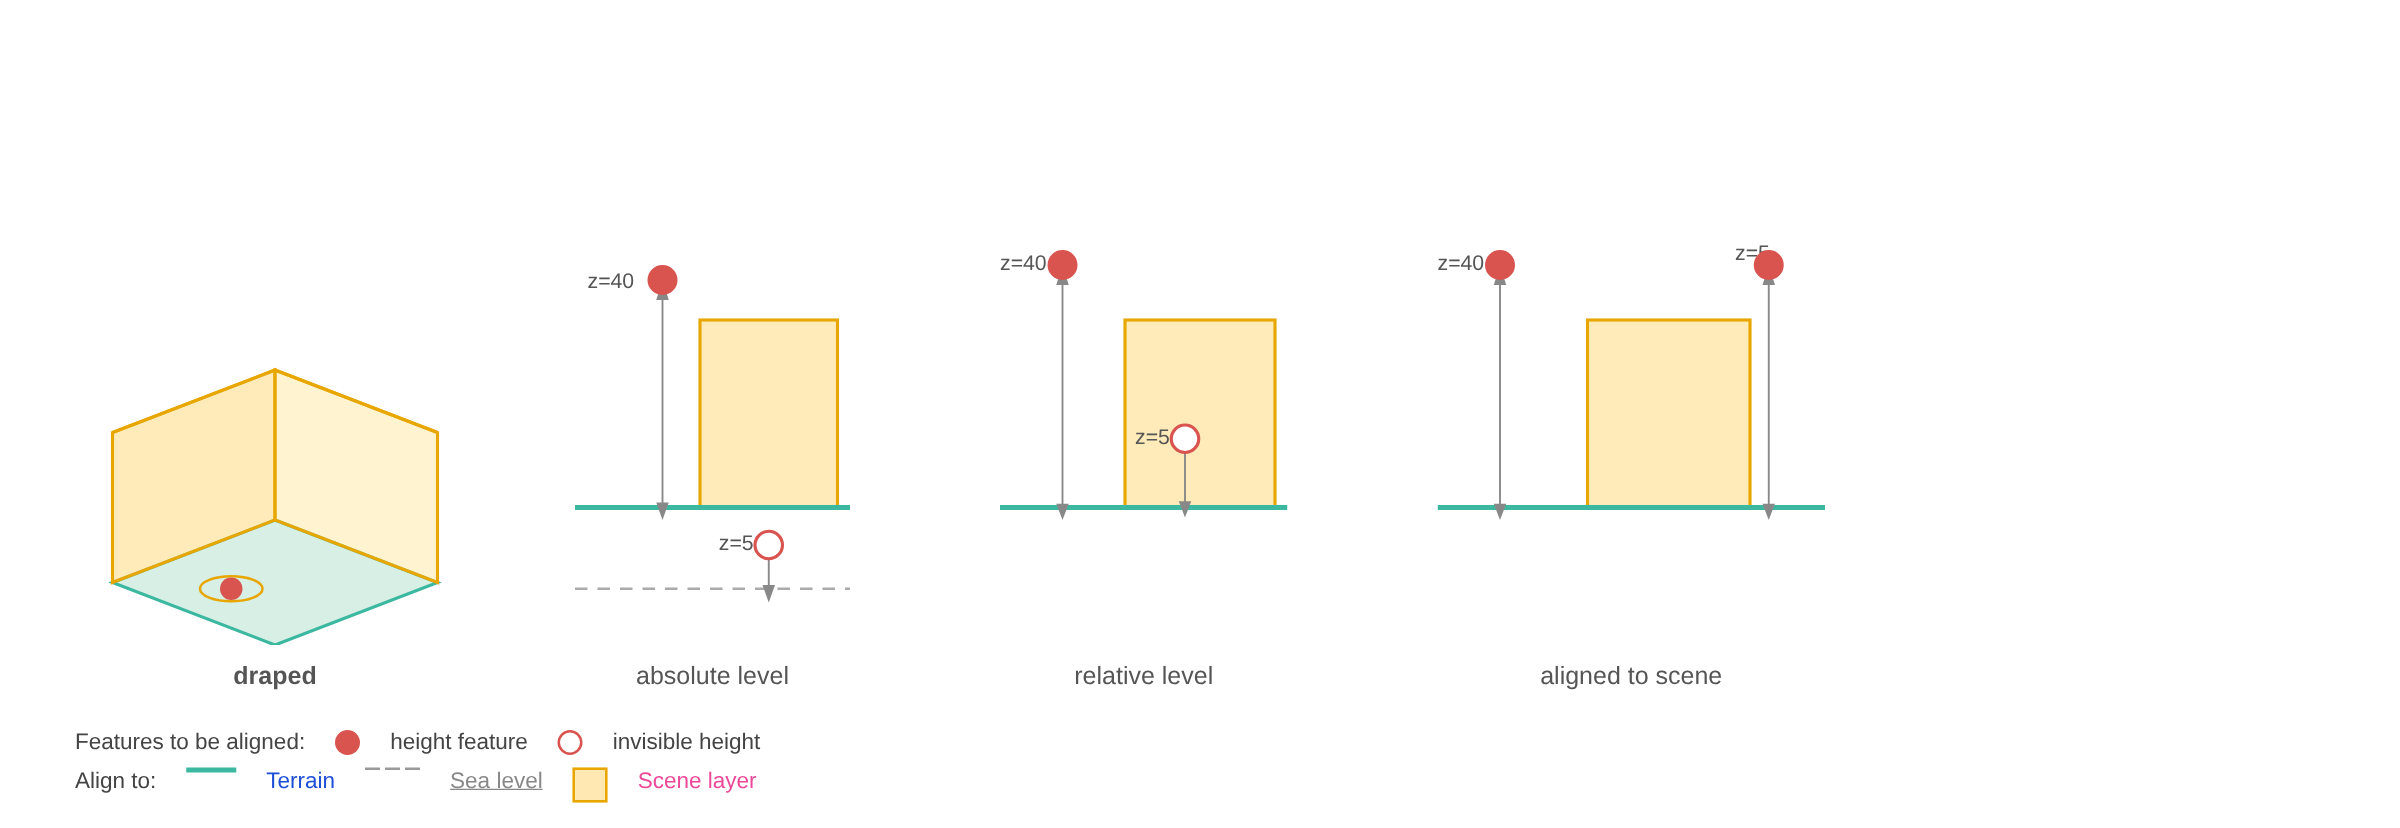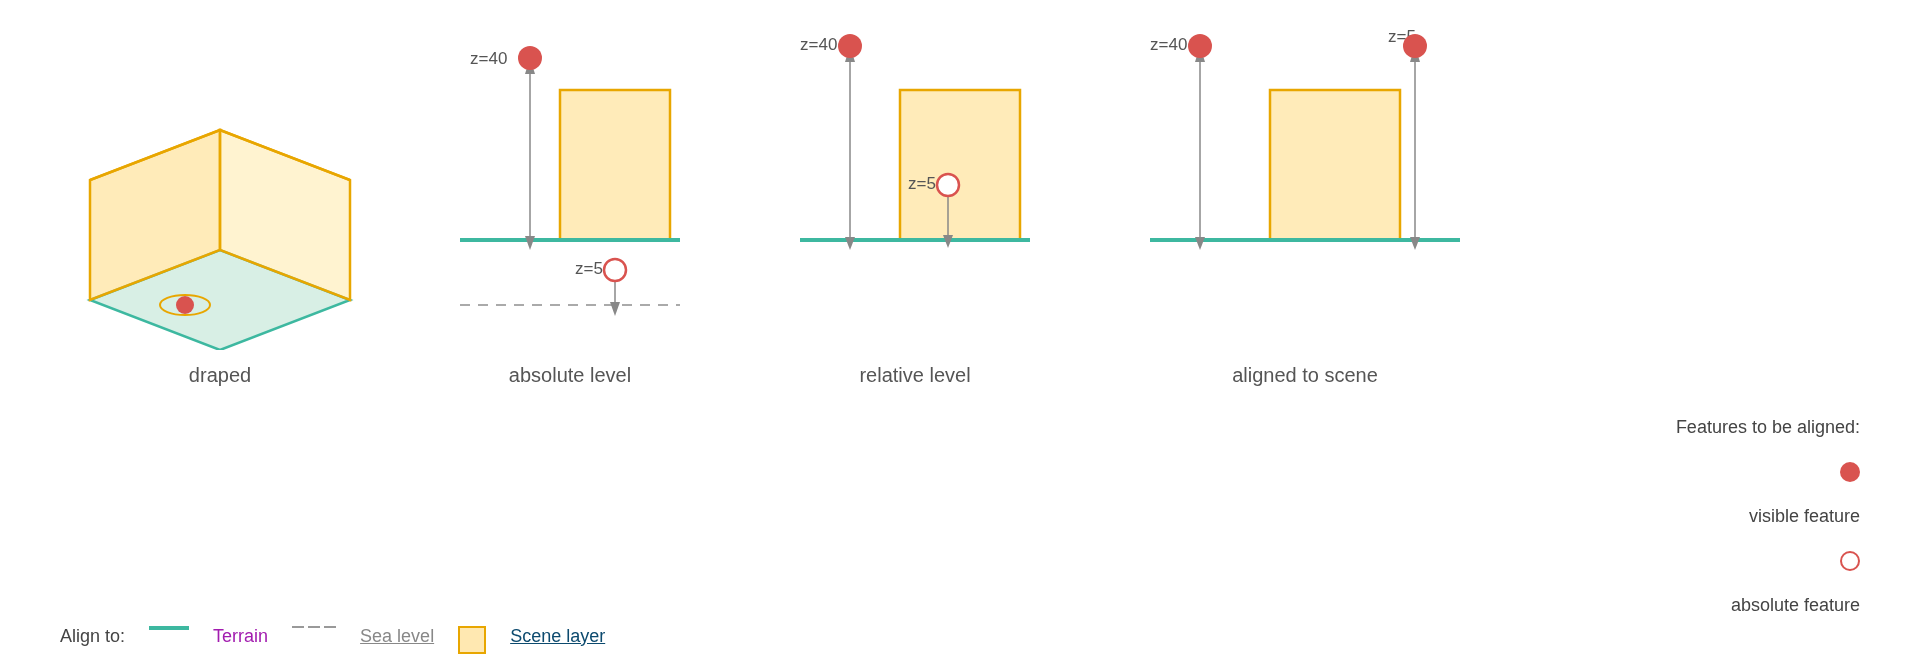--- a/index.html
+++ b/index.html
@@ -37,21 +37,20 @@
       flex-direction: column;
       gap: 10px;
     }
 
     .legend-features {
       display: flex;
       align-items: flex-end;
       gap: 24px;
       font-size: 18px;
       color: #555;
-      flex-direction: column;
     }
 
     .legend-align {
       display: flex;
       align-items: flex-start;
       gap: 24px;
       font-size: 18px;
       color: #555;
     }
 
@@ -73,20 +72,21 @@
       font-size: 20px;
       color: #555;
       margin-top: 14px;
       text-align: center;
     }
 
     
     .draped-diagram {
       width: 320px;
       margin-right: 80px;
+      font-weight: bold;
     }
 
     
     .dot-filled {
       width: 20px;
       height: 20px;
       border-radius: 50%;
       background: #d9534f;
       display: inline-block;
       vertical-align: middle;
@@ -129,22 +129,22 @@
     
     .scene-layer-legend {
       display: inline-block;
       width: 28px;
       height: 28px;
       background: rgba(255, 210, 100, 0.5);
       border: 2.5px solid #e8a600;
       vertical-align: middle;
     }
 
-    .legend-color-terrain { color: #a21caf; font-weight: 500; }
-    .legend-color-scene { color: #0c4a6e; font-weight: 500; text-decoration: underline; }
+    .legend-color-terrain { color: #1d4ed8; font-weight: 500; }
+    .legend-color-scene { color: #ec4899; font-weight: 500; }
     .legend-color-sealevel { color: #888; text-decoration: underline; }
   </style>
 </head>
 <body>
 
 <div class="main-container">
 
   <div class="diagrams-row">
 
     <div class="diagram draped-diagram">
@@ -249,23 +249,23 @@
       <div class="diagram-title">aligned to scene</div>
     </div>
 
   </div>
 
   <div class="legend-row">
 
     <div class="legend-features">
       <span class="legend-label">Features to be aligned:</span>
       <span class="dot-filled"></span>
-      <span class="legend-label">visible feature</span>
+      <span class="legend-label">height feature</span>
       <span class="dot-empty"></span>
-      <span class="legend-label">absolute feature</span>
+      <span class="legend-label">invisible height</span>
     </div>
 
     <div class="legend-align">
       <span class="legend-label">Align to:</span>
       <span class="terrain-line-legend"></span>
       <span class="legend-label legend-color-terrain">Terrain</span>
       <span class="sea-level-legend">
         <span class="sea-level-dash"></span>
         <span class="sea-level-dash"></span>
         <span class="sea-level-dash"></span>

